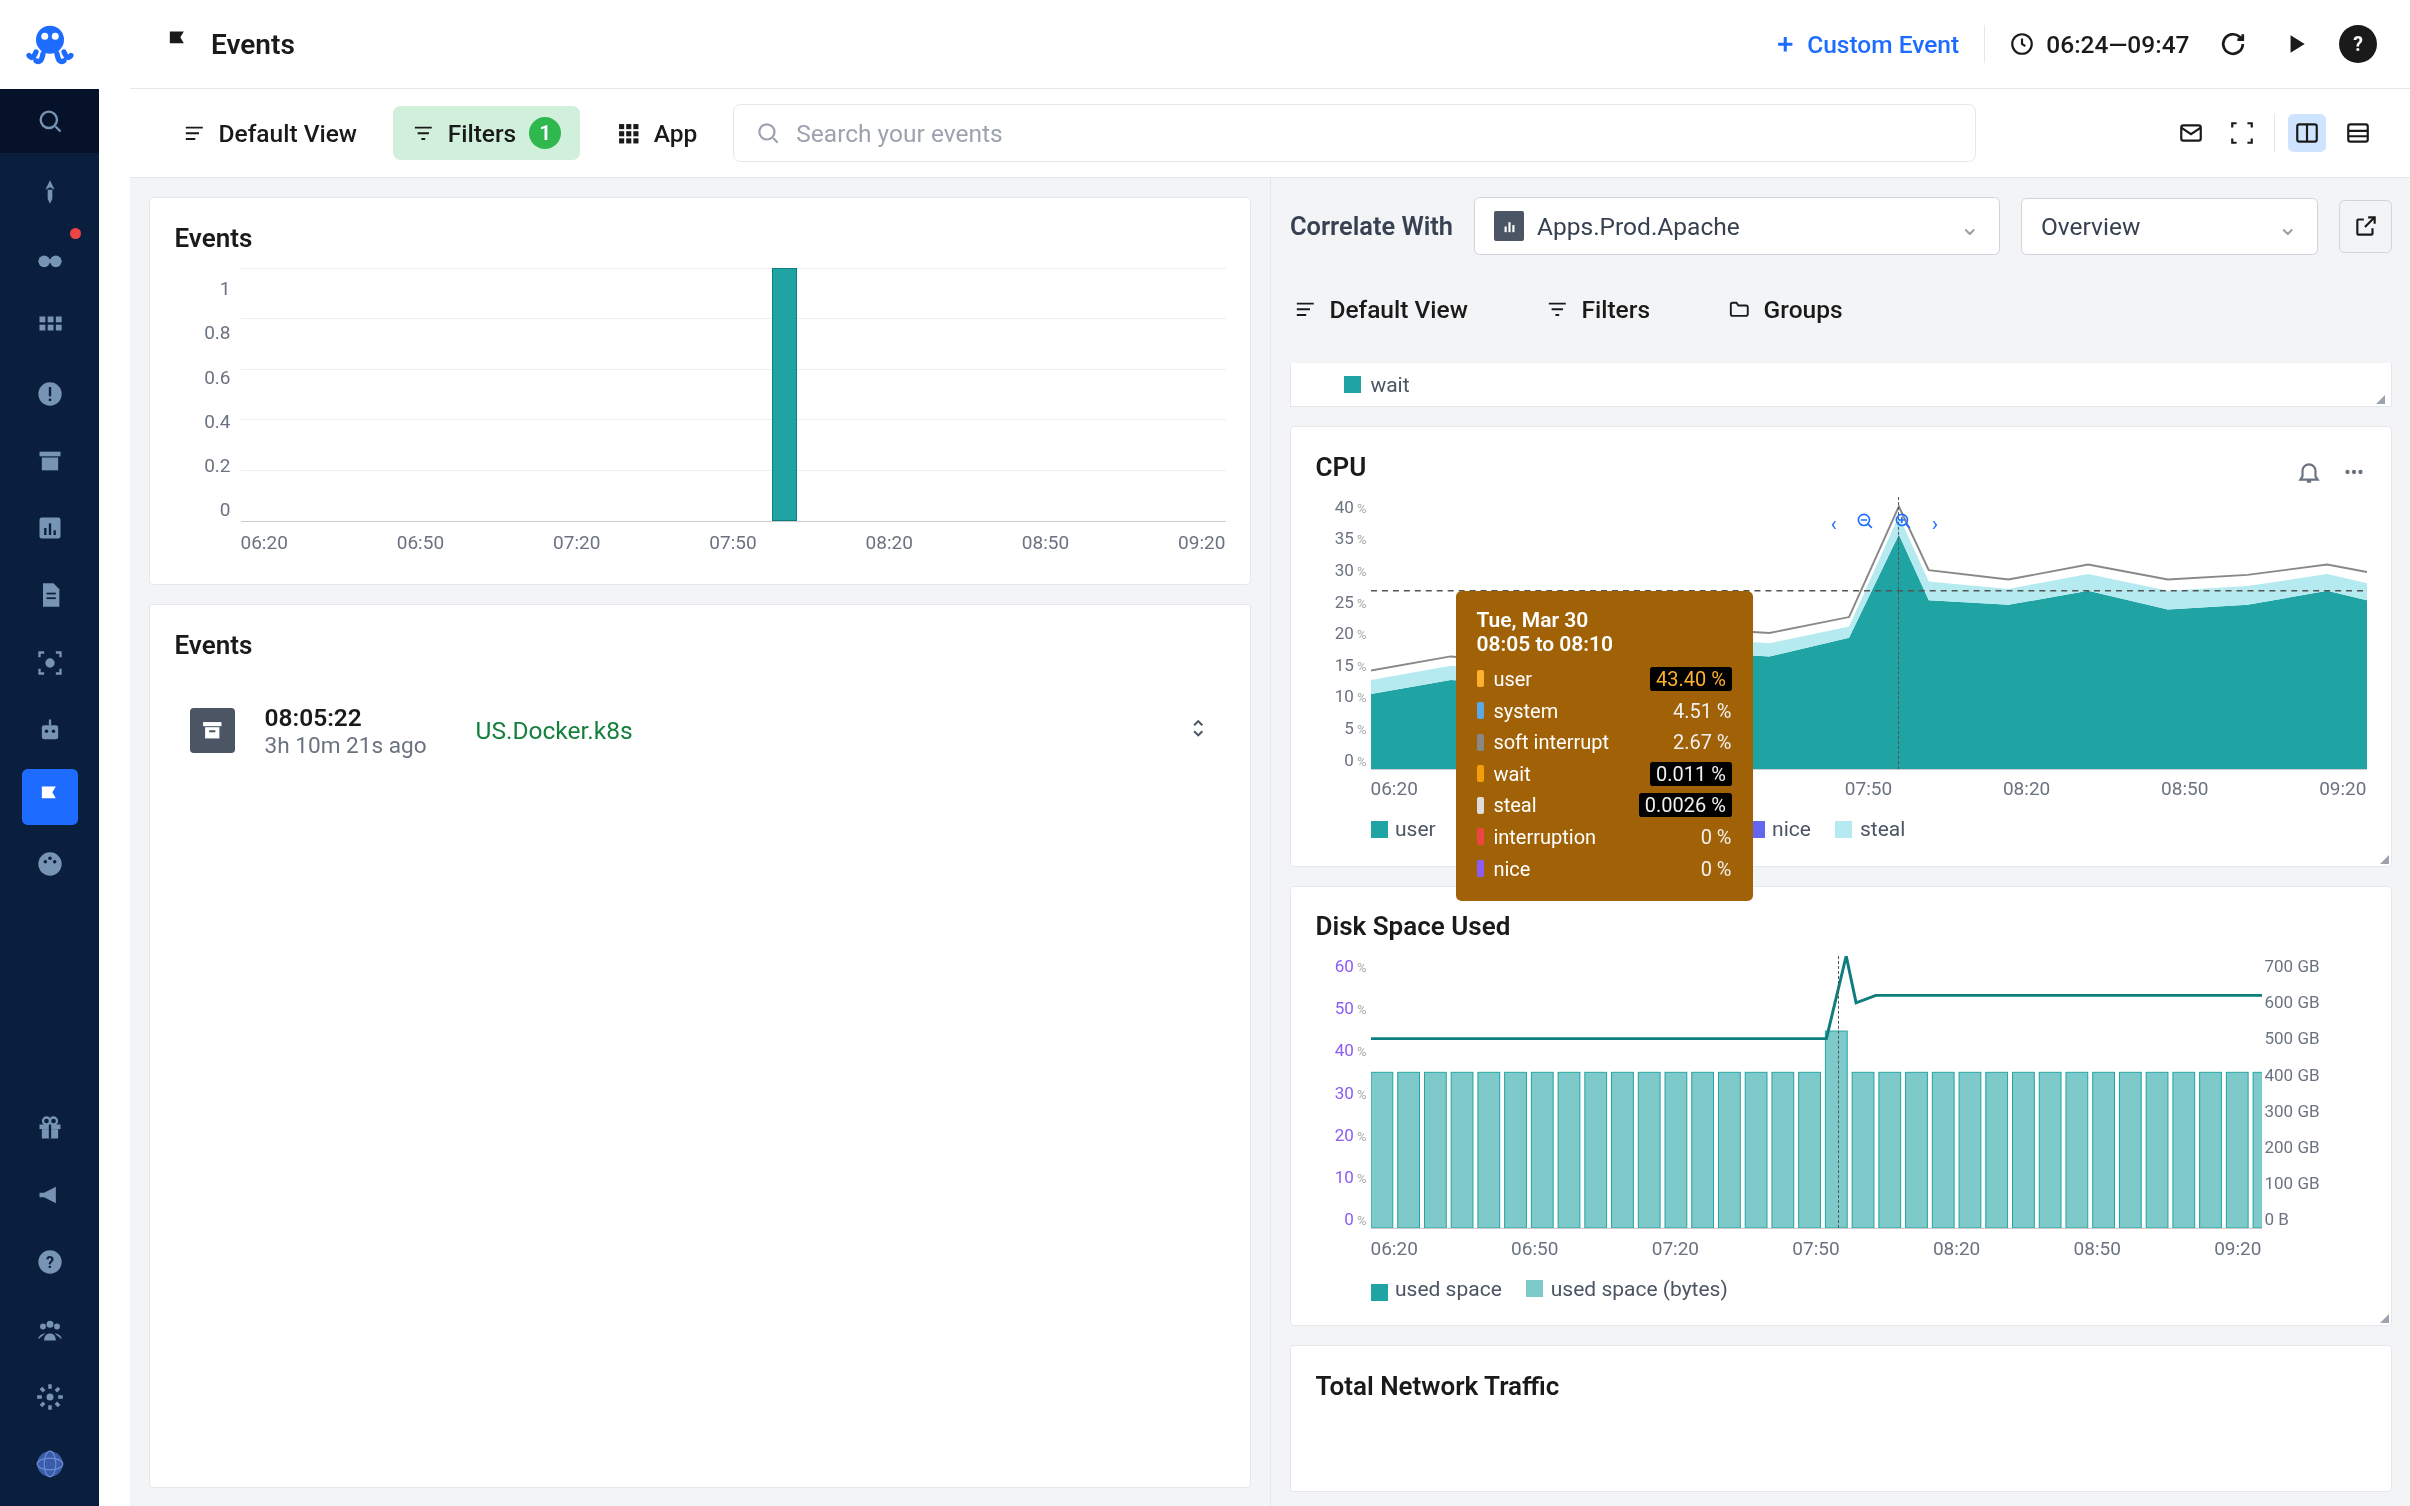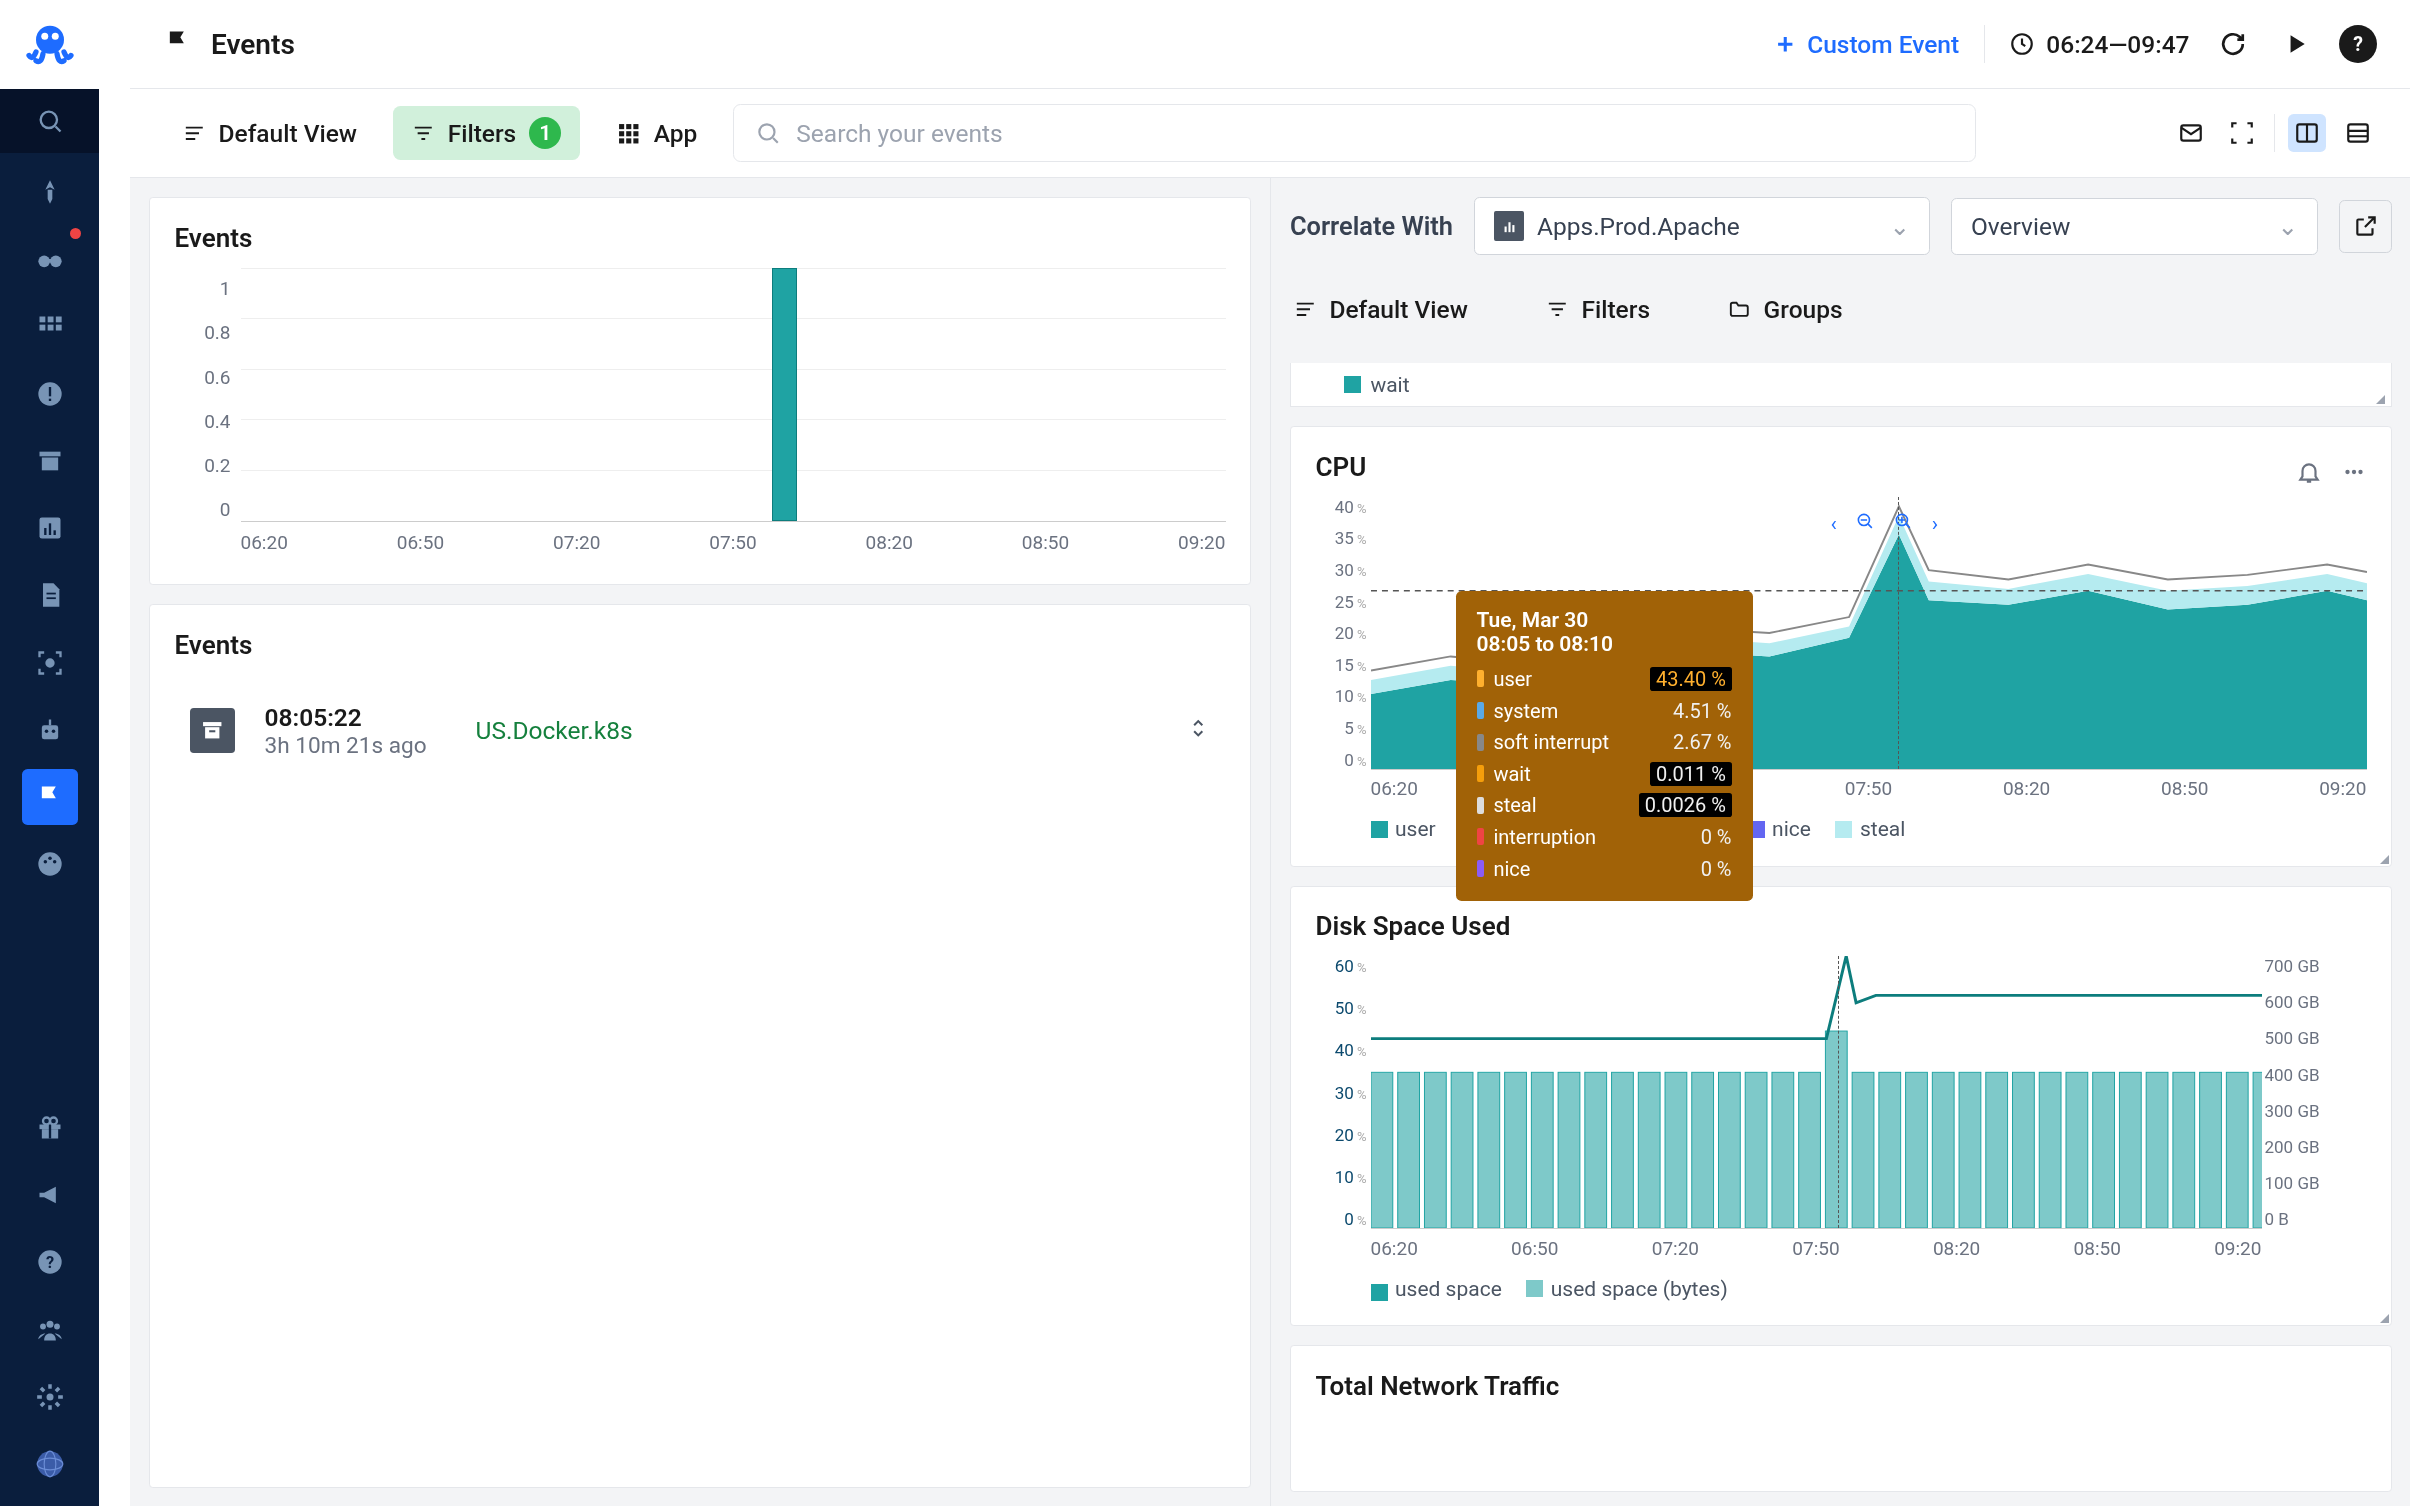--- a/index.html
+++ b/index.html
@@ -67,21 +67,21 @@
 .cpu-x { margin-left: 55px; display: flex; justify-content: space-between; font-size: 19px; color: #6b7280; padding-top: 7.5px; }
 .cpu-legend { display: flex; gap: 24.5px; flex-wrap: wrap; padding: 17px 0 0 55px; font-size: 21px; color: #4b5563; align-items: center; }
 .tooltip { position: absolute; background: #a16207; color: #fff; border-radius: 5.6px; padding: 17px 21px; font-size: 21px; min-width: 297px; z-index: 10; }
 .tooltip-row { display: flex; align-items: center; justify-content: space-between; gap: 22.6px; padding: 3.8px 0; font-size: 20px; }
 .tooltip-row .lbl { display: flex; align-items: center; gap: 9.4px; }
 .tooltip-row .sw { width: 7.5px; height: 17px; border-radius: 1.9px; }
 .tooltip-row .val { color: #f0f0f0; }
 .tooltip-row.hl .val { background: #000; color: #ffb02e; padding: 0 5.6px; border-radius: 2.8px; }
 .tooltip-row.hl2 .val { background: #000; padding: 0 5.6px; border-radius: 2.8px; }
 .disk-plot { height: 273px; margin-left: 55px; margin-right: 105px; position: relative; border-bottom: 0.9px solid #ccc; }
-.disk-y-l { position: absolute; left: 0; top: 0; height: 273px; width: 51px; display: flex; flex-direction: column; justify-content: space-between; font-size: 17px; color: #0c4a6e; text-align: right; }
+.disk-y-l { position: absolute; left: 0; top: 0; height: 273px; width: 51px; display: flex; flex-direction: column; justify-content: space-between; font-size: 17px; color: #8b5cf6; text-align: right; }
 .disk-y-l span::after { content: ' %'; font-size: 13px; color: #aaa; }
 .disk-y-r { position: absolute; right: 0; top: 0; height: 273px; width: 102px; display: flex; flex-direction: column; justify-content: space-between; font-size: 17px; color: #6b7280; text-align: left; }
 .zoom-ctrl { position: absolute; top: 15px; left: 50%; transform: translateX(-38px); display: flex; gap: 19px; color: #1e6cff; font-size: 21px; z-index: 5; }
 .marker-line { position: absolute; top: 0; bottom: 0; width: 0; border-left: 1.9px dashed #555; }
 .resize-handle { position: absolute; right: 1.9px; bottom: 1.9px; width: 0; height: 0; border-style: solid; border-width: 0 0 9.4px 9.4px; border-color: transparent transparent #9ca3af transparent; }
 .red-dot { position: absolute; top: -3.8px; right: -3.8px; width: 11.3px; height: 11.3px; background: #ef4444; border-radius: 50%; }
 </style>
 </head>
 <body>
 
@@ -390,21 +390,21 @@
             <span class="chip">
                 <svg width="17" height="17" viewBox="0 0 24 24" fill="#fff">
                   <rect x="5" y="12" width="3" height="8"></rect>
                   <rect x="10.5" y="6" width="3" height="14"></rect>
                   <rect x="16" y="10" width="3" height="10"></rect>
                 </svg>
               </span>
             <span>Apps.Prod.Apache</span>
             <span class="chev">⌄</span>
           </div>
-          <div class="select-box" style="width:367px">
+          <div class="select-box" style="width:297px">
             <span>Overview</span>
             <span class="chev">⌄</span>
           </div>
           <div class="icon-btn" style="border:0.9px solid #d1d5db;width:53px;height:53px;border-radius:5.6px;">
               <svg viewBox="0 0 24 24" fill="none" stroke="currentColor" stroke-width="2">
                 <path d="M14 4h6v6M20 4l-9 9M18 14v5a1 1 0 0 1-1 1H5a1 1 0 0 1-1-1V7a1 1 0 0 1 1-1h5"></path>
               </svg>
             </div>
         </div>
 

